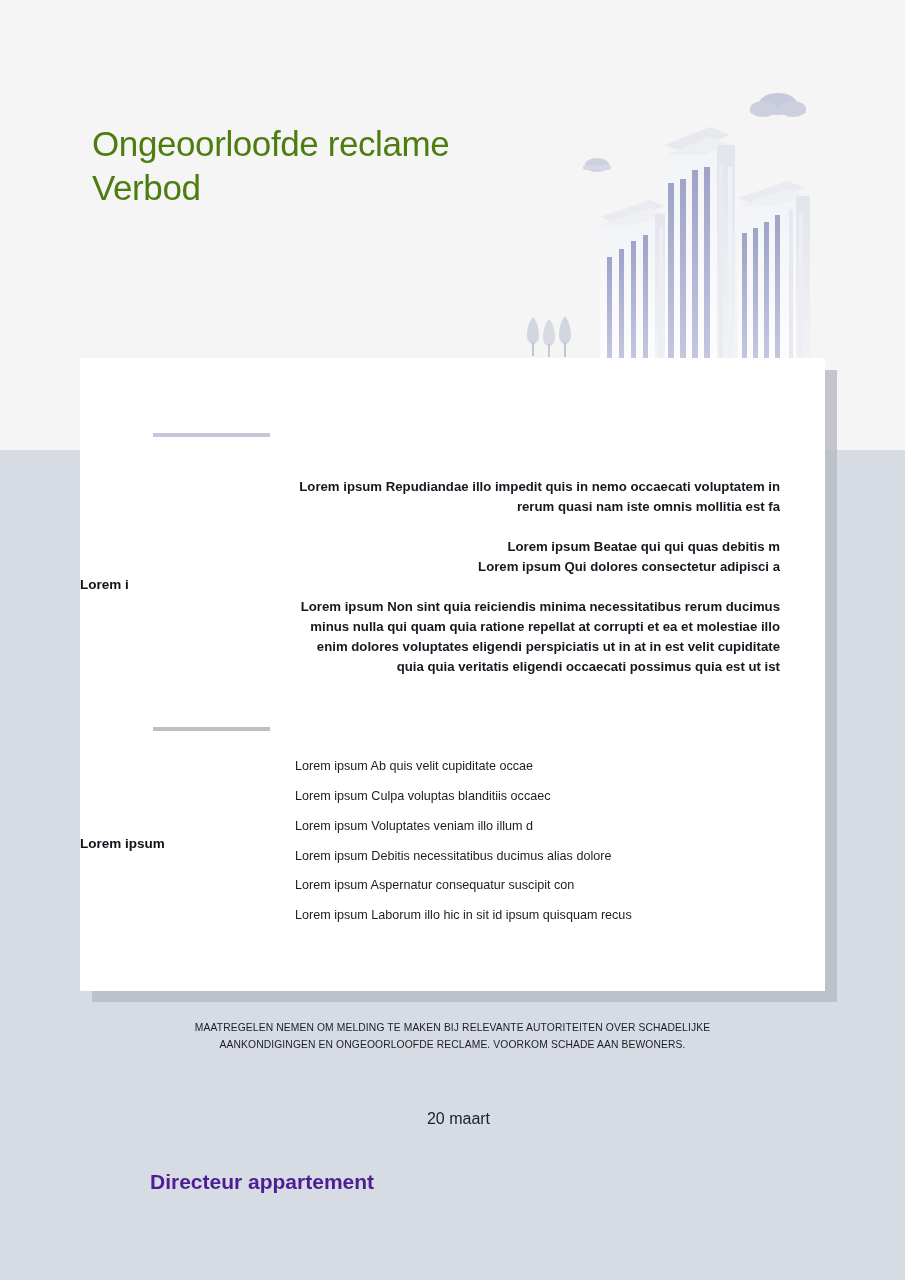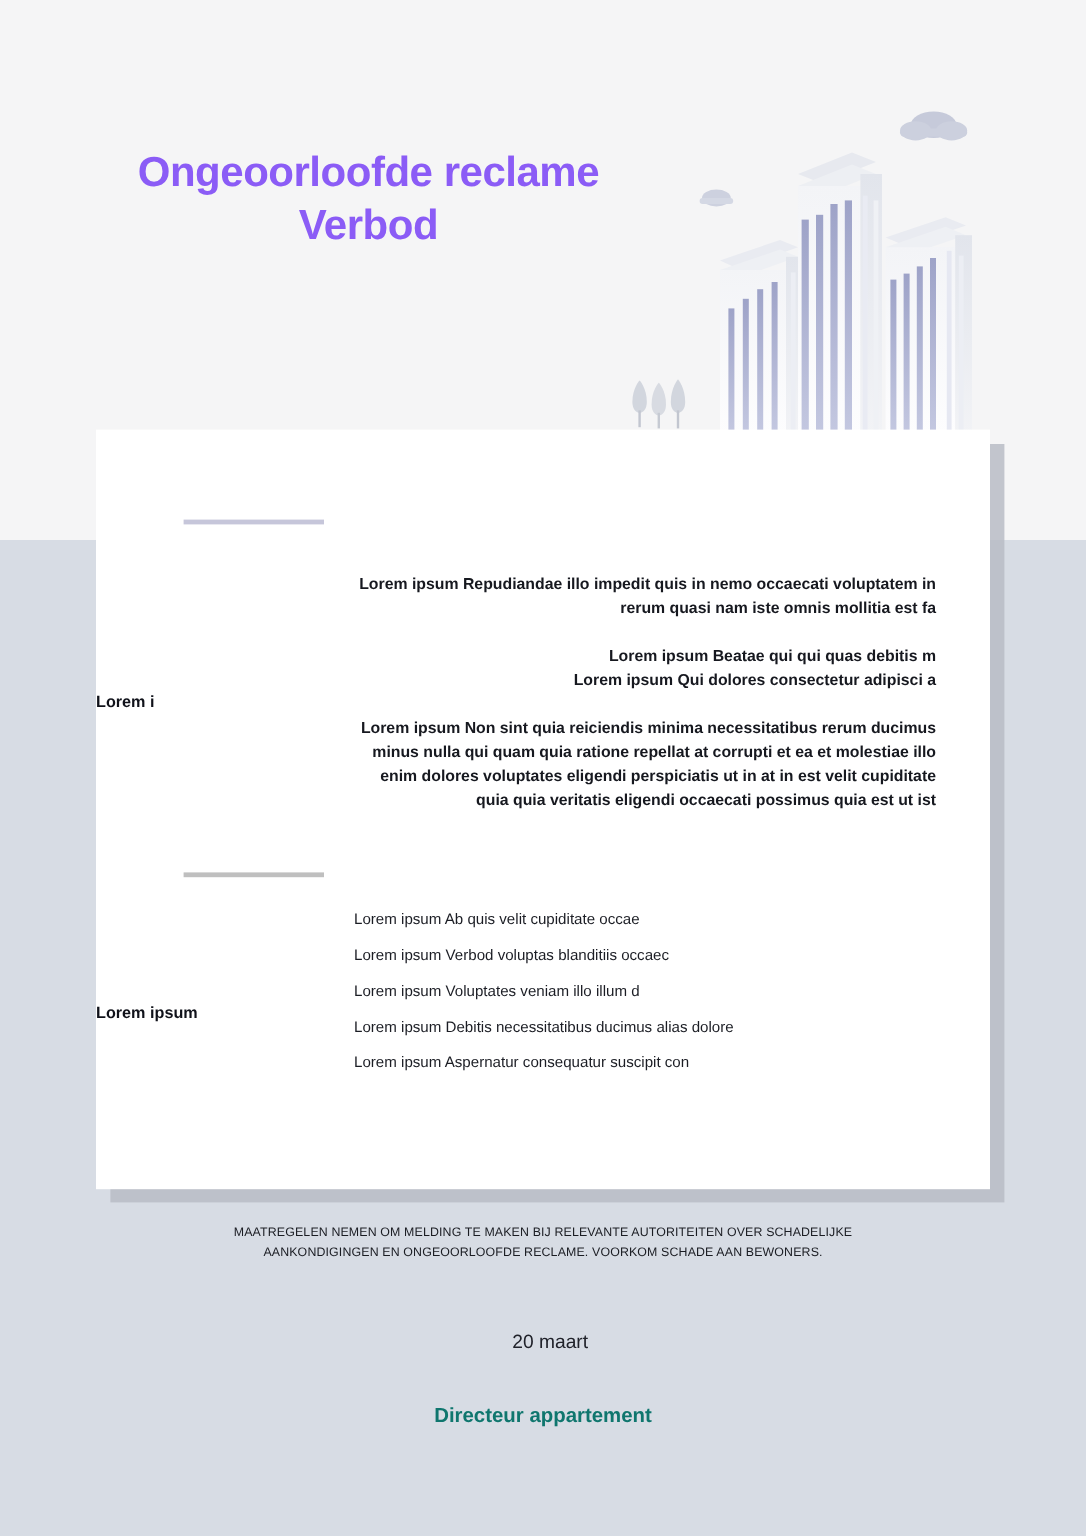--- a/index.html
+++ b/index.html
@@ -47,25 +47,24 @@
   }
   .skyline svg { display: block; }
 
   
   .header-title {
     position: absolute;
     left: 92px;
     top: 122px;
     width: 430px;
     font-size: 35px;
-    font-weight: bold;
+    font-weight: normal;
     line-height: 1.25;
-    color: #8b5cf6;
+    color: #4d7c0f;
     letter-spacing: -0.4px;
-    text-align: center;
   }
   .header-sub {
     position: absolute;
     left: 92px;
     top: 252px;
     width: 390px;
     font-size: 10.5px;
     font-weight: bold;
     line-height: 1.65;
     color: #5c5c5c;
@@ -163,24 +162,24 @@
     width: 605px;
     text-align: center;
     font-size: 16px;
     color: #20222a;
   }
   .footer-sign {
     position: absolute;
     left: 150px;
     top: 1170px;
     width: 605px;
-    text-align: center;
-    font-size: 17px;
+    text-align: left;
+    font-size: 21px;
     font-weight: bold;
-    color: #0f766e;
+    color: #4c1d95;
   }
 </style>
 </head>
 <body>
 
 <div class="page">
 
   <div class="bg-top"></div>
   <div class="bg-bottom"></div>
 
@@ -279,24 +278,25 @@
         <p class="para">Lorem ipsum Qui dolores consectetur adipisci a</p>
         <p class="para">Lorem ipsum Non sint quia reiciendis minima necessitatibus rerum ducimus minus nulla qui quam quia ratione repellat at corrupti et ea et molestiae illo enim dolores voluptates eligendi perspiciatis ut in at in est velit cupiditate quia quia veritatis eligendi occaecati possimus quia est ut ist</p>
       </div>
     </div>
 
     <div class="section" style="top:0;">
       <div class="divider gry" style="top:369px;"></div>
       <div class="sec-label" style="top:478px;">Lorem ipsum</div>
       <div class="sec-body" style="top:400px;">
         <div class="list-item">Lorem ipsum Ab quis velit cupiditate occae</div>
-        <div class="list-item">Lorem ipsum Verbod voluptas blanditiis occaec</div>
+        <div class="list-item">Lorem ipsum Culpa voluptas blanditiis occaec</div>
         <div class="list-item">Lorem ipsum Voluptates veniam illo illum d</div>
         <div class="list-item">Lorem ipsum Debitis necessitatibus ducimus alias dolore</div>
         <div class="list-item">Lorem ipsum Aspernatur consequatur suscipit con</div>
+        <div class="list-item">Lorem ipsum Laborum illo hic in sit id ipsum quisquam recus</div>
       </div>
     </div>
 
   </div>
 
   <div class="footer-note">MAATREGELEN NEMEN OM MELDING TE MAKEN BIJ RELEVANTE AUTORITEITEN OVER SCHADELIJKE AANKONDIGINGEN EN ONGEOORLOOFDE RECLAME. VOORKOM SCHADE AAN BEWONERS.</div>
   <div class="footer-date">20 maart</div>
   <div class="footer-sign">Directeur appartement</div>
 
 </div>

